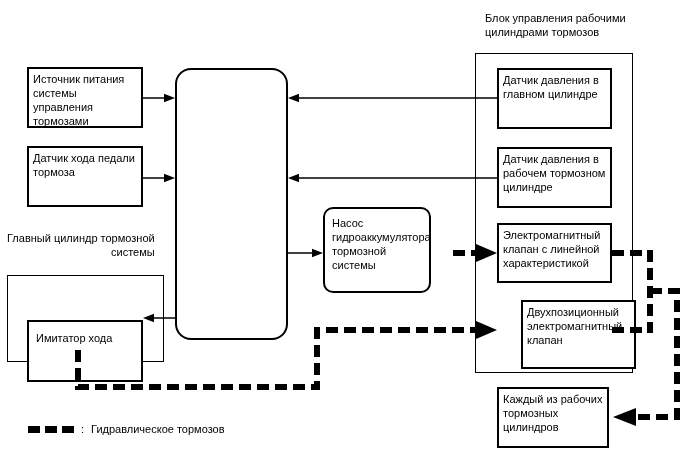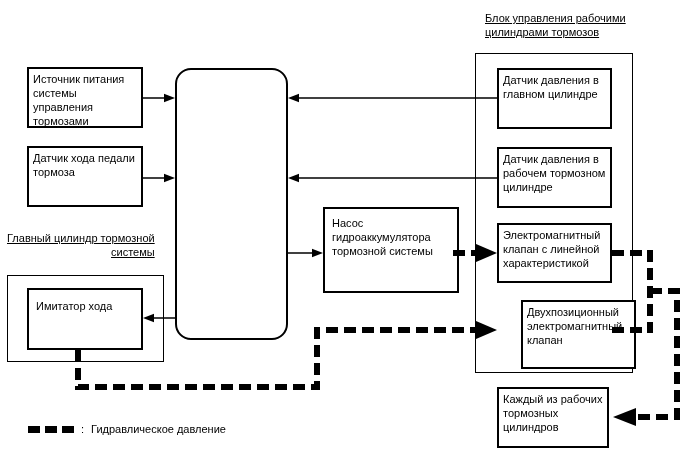--- a/index.html
+++ b/index.html
@@ -10,21 +10,20 @@
     background: #ffffff;
     font-family: "Liberation Sans", sans-serif;
     font-size: 11px;
     line-height: 14px;
     color: #000000;
     overflow: hidden;
   }
   .label {
     position: absolute;
     white-space: pre-line;
-    text-decoration: underline;
   }
   .box {
     position: absolute;
     box-sizing: border-box;
     border: 2px solid #000000;
     background: #ffffff;
     padding: 3px 3px 3px 4px;
     white-space: pre-line;
     overflow: hidden;
   }
@@ -32,21 +31,21 @@
     position: absolute;
     box-sizing: border-box;
     border: 1px solid #000000;
     background: transparent;
   }
   .box--ebu {
     border-radius: 16px;
     padding: 0;
   }
   .box--pump { padding: 7px 5px 3px 7px; }
-  .box--imitator { padding: 9px 5px 3px 7px; }
+  .box--imitator { padding: 9px 5px 3px 7px; margin-top: 32px; }
   svg.connectors {
     position: absolute;
     left: 0; top: 0;
     pointer-events: none;
   }
   .legend {
     position: absolute;
     left: 28px;
     top: 422px;
     display: flex;
@@ -76,21 +75,21 @@
   <div class="frame" style="left:7px; top:275px; width:157px; height:87px;"></div>
   <div class="frame" style="left:475px; top:53px; width:158px; height:320px;"></div>
 
   <div class="box" style="left:27px; top:146px; width:116px; height:61px;">Датчик хода педали
 тормоза</div>
   <div class="box" style="left:27px; top:67px; width:116px; height:61px;">Источник питания
 системы управления
 тормозами</div>
   <div class="box box--imitator" style="left:27px; top:288px; width:116px; height:62px;">Имитатор хода</div>
   <div class="box box--ebu" style="left:175px; top:68px; width:113px; height:272px;"></div>
-  <div class="box box--pump" style="left:323px; top:207px; width:136px; height:86px;">Насос
+  <div class="box box--pump" style="left:323px; top:207px; width:108px; height:86px;border-radius:10px;">Насос
 гидроаккумулятора
 тормозной системы</div>
   <div class="box" style="left:497px; top:68px; width:115px; height:61px;">Датчик давления в
 главном цилиндре</div>
   <div class="box" style="left:497px; top:147px; width:115px; height:61px;">Датчик давления в
 рабочем тормозном
 цилиндре</div>
   <div class="box" style="left:497px; top:223px; width:115px; height:60px;">Электромагнитный
 клапан с линейной
 характеристикой</div>
@@ -149,16 +148,16 @@
     </g>
   </svg>
 
   <div class="legend">
     <span class="swatch">
       <i></i>
         <i></i>
         <i></i>
     </span>
     <span class="sep">:</span>
-    <span>Гидравлическое давление</span>
+    <span>Гидравлическое тормозов</span>
   </div>
 
 </div>
 
 </body></html>

